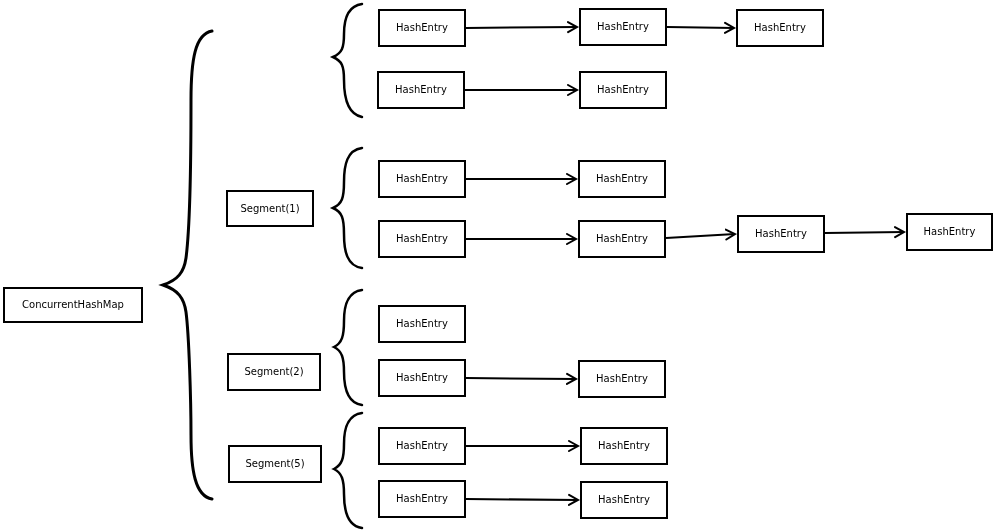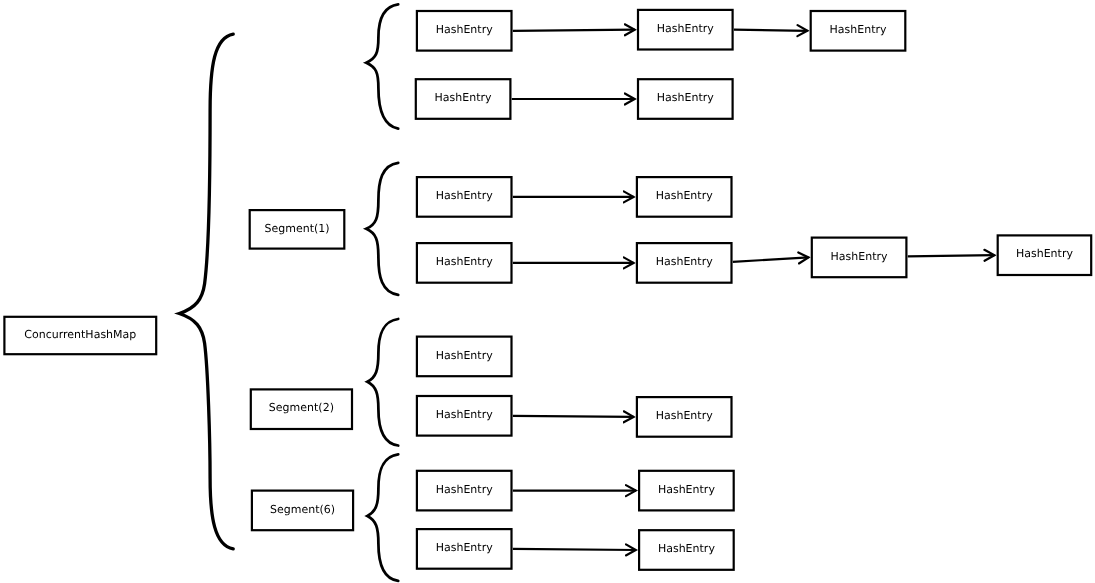--- a/index.html
+++ b/index.html
@@ -89,21 +89,21 @@
     <line class="arrow" marker-end="url(#arrowhead)" x1="466" y1="378" x2="576" y2="379"></line>
 
     <line class="arrow" marker-end="url(#arrowhead)" x1="466" y1="446" x2="578" y2="446"></line>
     <line class="arrow" marker-end="url(#arrowhead)" x1="466" y1="499" x2="578" y2="500"></line>
   </svg>
 
   <div class="box" style="left:3px; top:267px; width:140px; height:36px;margin-top:20px;">ConcurrentHashMap</div>
 
   <div class="box" style="left:226px; top:190px; width:88px; height:37px;">Segment(1)</div>
   <div class="box" style="left:227px; top:337px; width:94px; height:38px;margin-top:16px;">Segment(2)</div>
-  <div class="box" style="left:228px; top:445px; width:94px; height:38px;">Segment(6)</div>
+  <div class="box" style="left:228px; top:445px; width:94px; height:38px;">Segment(5)</div>
 
   <div class="box" style="left:378px; top:9px; width:88px; height:38px;">HashEntry</div>
   <div class="box" style="left:579px; top:8px; width:88px; height:38px;">HashEntry</div>
   <div class="box" style="left:736px; top:9px; width:88px; height:38px;">HashEntry</div>
   <div class="box" style="left:377px; top:71px; width:88px; height:38px;">HashEntry</div>
   <div class="box" style="left:579px; top:71px; width:88px; height:38px;">HashEntry</div>
 
   <div class="box" style="left:378px; top:160px; width:88px; height:38px;">HashEntry</div>
   <div class="box" style="left:578px; top:160px; width:88px; height:38px;">HashEntry</div>
   <div class="box" style="left:378px; top:220px; width:88px; height:38px;">HashEntry</div>

